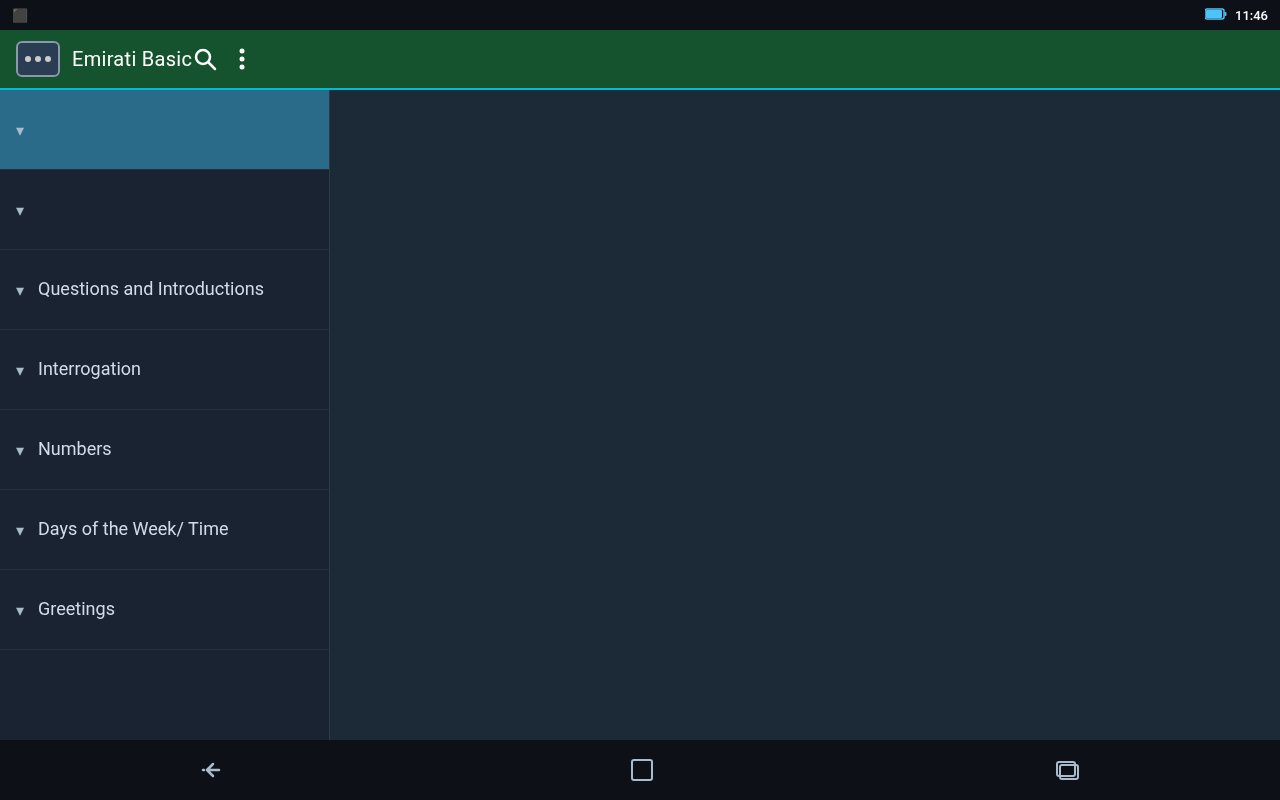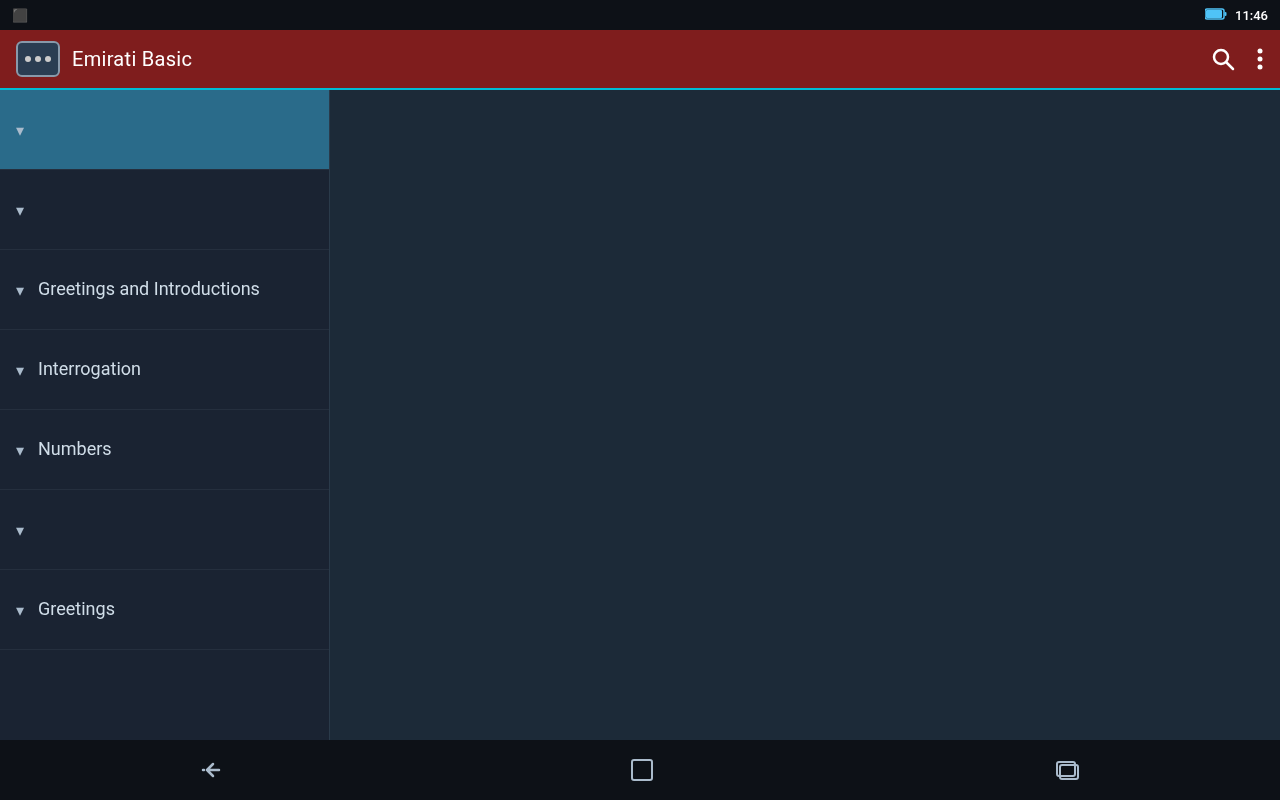--- a/index.html
+++ b/index.html
@@ -37,26 +37,25 @@
 
     .time-text {
       color: #ffffff;
       font-size: 13px;
       font-weight: 500;
     }
 
     
     .app-bar {
       height: 60px;
-      background: #7f1d1d;
+      background: #14532d;
       border-bottom: 2px solid #00bcd4;
       display: flex;
       align-items: center;
       padding: 0 16px;
-      justify-content: space-between;
     }
 
     .app-bar-left {
       display: flex;
       align-items: center;
       gap: 12px;
     }
 
     .app-icon {
       width: 44px;
@@ -233,35 +232,36 @@
     <div class="sidebar-item active">
       <span class="chevron">▾</span>
     </div>
 
     <div class="sidebar-item">
       <span class="chevron">▾</span>
     </div>
 
     <div class="sidebar-item">
       <span class="chevron">▾</span>
-      <span class="item-label">Greetings and Introductions</span>
+      <span class="item-label">Questions and Introductions</span>
     </div>
 
     <div class="sidebar-item">
       <span class="chevron">▾</span>
       <span class="item-label">Interrogation</span>
     </div>
 
     <div class="sidebar-item">
       <span class="chevron">▾</span>
       <span class="item-label">Numbers</span>
     </div>
 
     <div class="sidebar-item">
       <span class="chevron">▾</span>
+      <span class="item-label">Days of the Week/ Time</span>
     </div>
 
     <div class="sidebar-item">
       <span class="chevron">▾</span>
       <span class="item-label">Greetings</span>
     </div>
 
   </div>
 
   <div class="right-panel"></div>

